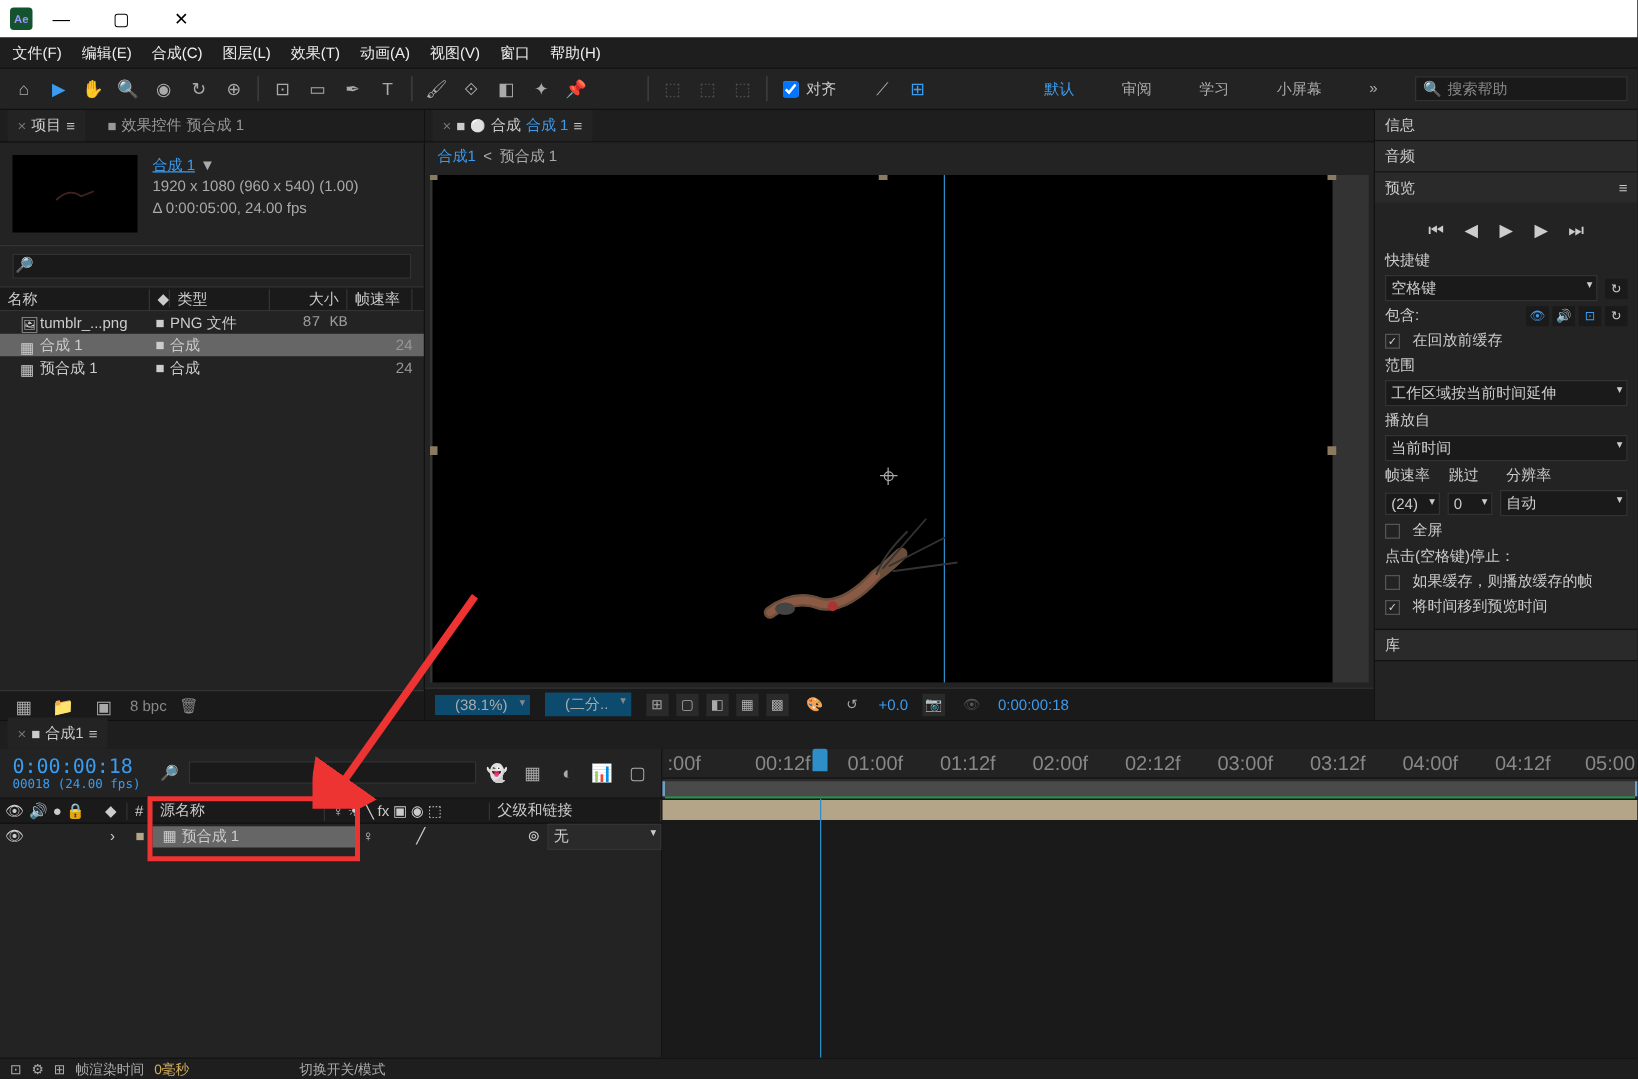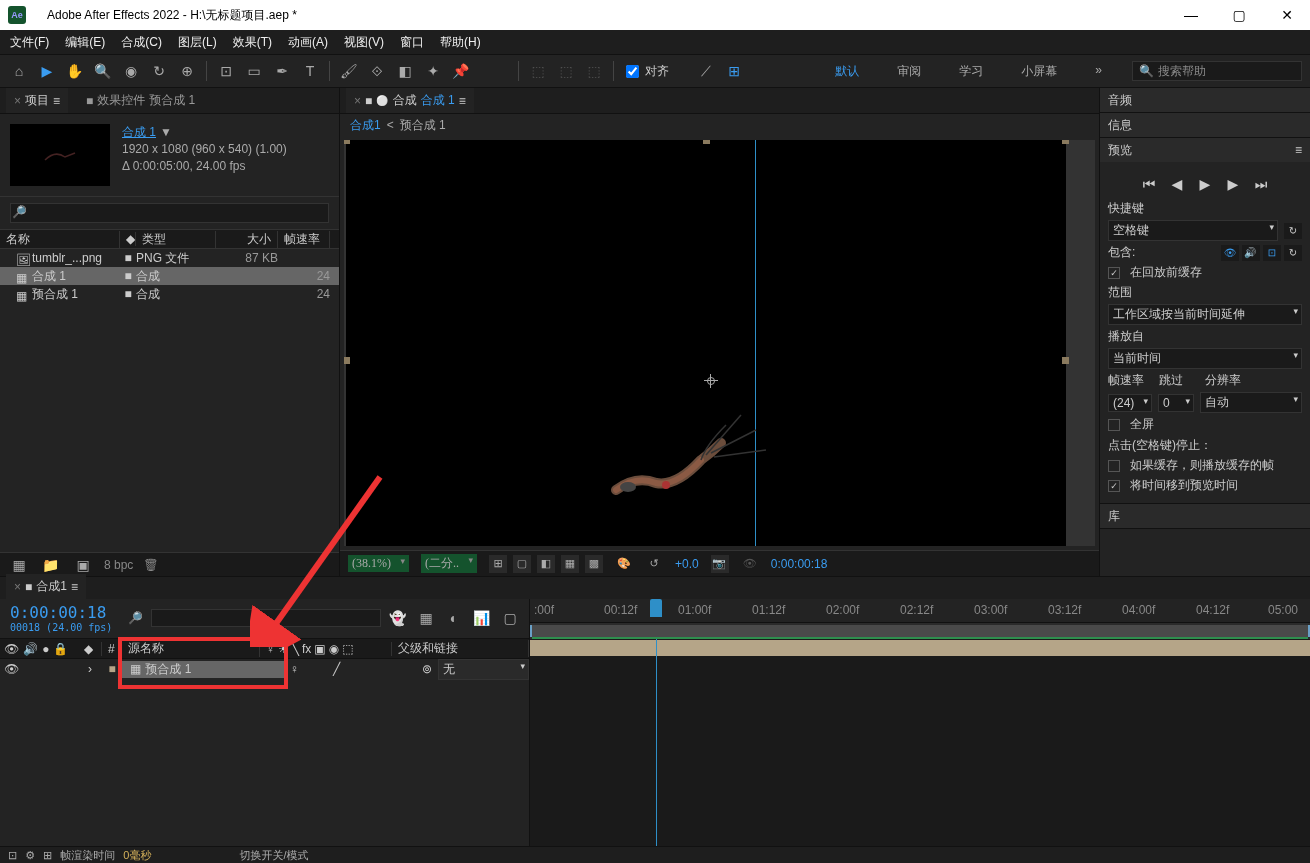--- a/index.html
+++ b/index.html
@@ -1,20 +1,20 @@
 <!DOCTYPE html>
 <html><head>
 <meta charset="utf-8">
 <style>
 * { margin: 0; padding: 0; box-sizing: border-box; font-family: "Microsoft YaHei", "Segoe UI", sans-serif; }
 body { background: #1e1e1e; color: #ccc; font-size: 12px; width: 1310px; height: 863px; overflow: hidden; user-select: none; }
 
 
 .titlebar { height: 30px; background: #fff; color: #000; display: flex; align-items: center; padding: 0 8px; }
-.titlebar .ae-icon { width: 18px; height: 18px; background: #14532d; border-radius: 3px; color: #9999ff; font-size: 9px; font-weight: bold; display: flex; align-items: center; justify-content: center; margin-right: 21px; }
+.titlebar .ae-icon { width: 18px; height: 18px; background: #14532d; border-radius: 3px; color: #9999ff; font-size: 9px; font-weight: bold; display: flex; align-items: center; justify-content: center; margin-right: 8px; }
 .titlebar .title { flex: 1; }
 .titlebar .win-btns { display: flex; gap: 18px; }
 .titlebar .win-btn { width: 30px; text-align: center; font-size: 14px; cursor: pointer; }
 
 
 .menubar { height: 24px; background: #1e1e1e; color: #eee; display: flex; align-items: center; padding: 0 6px; gap: 8px; }
 .menubar span { cursor: pointer; padding: 2px 4px; }
 
 
 .toolbar { height: 34px; background: #232323; border-top: 1px solid #111; border-bottom: 1px solid #111; display: flex; align-items: center; padding: 0 8px; gap: 6px; }
@@ -41,21 +41,21 @@
 .proj-link { color: #3a9cf0; text-decoration: underline; cursor: pointer; margin-right: 4px; }
 .proj-search { padding: 6px 10px; }
 .proj-search input { width: 100%; background: #1a1a1a; border: 1px solid #333; color: #ccc; padding: 2px 20px 2px 16px; height: 20px; }
 .proj-headers { display: flex; background: #1a1a1a; height: 20px; align-items: center; border-top: 1px solid #333; border-bottom: 1px solid #333; }
 .proj-headers div { padding: 0 6px; border-right: 1px solid #333; }
 .ph-name { width: 120px; } .ph-tag { width: 16px; } .ph-type { width: 80px; } .ph-size { width: 62px; text-align: right; } .ph-fps { width: 52px; }
 .proj-items {}
 .proj-item { display: flex; height: 18px; align-items: center; }
 .proj-item.selected { background: #666; }
 .pi-name { width: 120px; padding-left: 16px; display: flex; align-items: center; gap: 4px; }
-.pi-tag { width: 16px; text-align: center; } .pi-type { width: 80px; } .pi-size { width: 62px; text-align: right; color: #999; } .pi-fps { width: 52px; text-align: right; color: #999; }
+.pi-tag { width: 16px; text-align: center; } .pi-type { width: 80px; } .pi-size { width: 62px; text-align: right; color: #999; font-family: Liberation Mono, monospace; } .pi-fps { width: 52px; text-align: right; color: #999; }
 .file-icon { width: 12px; height: 10px; display: inline-flex; }
 .proj-footer { margin-top: auto; height: 24px; background: #1a1a1a; display: flex; align-items: center; padding: 0 8px; gap: 10px; color: #888; border-top: 1px solid #333; }
 
 
 .viewer { flex: 1; background: #232323; display: flex; flex-direction: column; border-right: 1px solid #111; }
 .viewer-tabs { height: 26px; background: #1e1e1e; display: flex; align-items: flex-end; padding-left: 6px; border-bottom: 1px solid #111; }
 .viewer .panel-tab .comp-link { color: #3a9cf0; }
 .viewer-breadcrumb { height: 22px; background: #232323; display: flex; align-items: center; padding-left: 10px; gap: 6px; color: #aaa; }
 .viewer-breadcrumb .bc-active { color: #3a9cf0; }
 .viewer-canvas { flex: 1; background: #333; margin: 4px; position: relative; overflow: hidden; }
@@ -65,21 +65,21 @@
 .h-ml { left: -3px; top: 50%; margin-top: -3px; } .h-mr { right: -3px; top: 50%; margin-top: -3px; }
 .anchor { position: absolute; left: 358px; top: 234px; width: 14px; height: 14px; }
 .anchor::before { content: ''; position: absolute; left: 6px; top: 0; width: 1px; height: 14px; background: #aaa; }
 .anchor::after { content: ''; position: absolute; left: 0; top: 6px; width: 14px; height: 1px; background: #aaa; }
 .anchor .ring { position: absolute; left: 3px; top: 3px; width: 8px; height: 8px; border: 1px solid #aaa; border-radius: 50%; }
 .playhead-line-v { position: absolute; left: 409px; top: 0; bottom: 0; width: 1px; background: #2e8fc8; }
 .artwork { position: absolute; left: 260px; top: 225px; width: 180px; height: 140px; pointer-events: none; }
 .artwork svg { position: absolute; left: 0; top: 0; }
 
 .viewer-footer { height: 26px; background: #1a1a1a; border-top: 1px solid #333; display: flex; align-items: center; padding: 0 8px; gap: 12px; color: #aaa; }
-.vf-dd { background: #14532d; padding: 1px 18px 1px 4px; position: relative; cursor: pointer; font-family: Liberation Serif, serif; }
+.vf-dd { background: #0c4a6e; padding: 1px 18px 1px 16px; position: relative; cursor: pointer; }
 .vf-dd::after { content: '▾'; position: absolute; right: 4px; font-size: 9px; color: #888; }
 .vf-icons { display: flex; gap: 6px; }
 .icon-btn { width: 18px; height: 18px; background: #2a2a2a; display: flex; align-items: center; justify-content: center; cursor: pointer; font-size: 11px; }
 .vf-link { color: #3a9cf0; }
 
 
 .right-panel { width: 210px; background: #232323; display: flex; flex-direction: column; }
 .rp-section { border-bottom: 1px solid #111; }
 .rp-header { height: 24px; background: #2a2a2a; display: flex; align-items: center; padding: 0 8px; justify-content: space-between; cursor: pointer; }
 .rp-body { padding: 6px 8px; }
@@ -101,21 +101,21 @@
 .tl-top { height: 40px; display: flex; border-bottom: 1px solid #111; }
 .tl-left { width: 530px; display: flex; flex-direction: column; border-right: 1px solid #111; }
 .tl-timecode { padding: 4px 10px; }
 .tl-tc-main { color: #3a9cf0; font-size: 16px; font-family: monospace; }
 .tl-tc-sub { color: #3a9cf0; font-size: 10px; font-family: monospace; }
 .tl-search-row { display: flex; align-items: center; }
 .tl-search-row input { width: 230px; background: #1a1a1a; border: 1px solid #333; padding: 1px 4px; height: 18px; margin-left: 8px; }
 .tl-toolbar-icons { display: flex; gap: 6px; margin-left: auto; margin-right: 8px; }
 .tl-right { flex: 1; position: relative; background: #1a1a1a; }
 .tl-ruler { height: 24px; background: #232323; position: relative; border-bottom: 1px solid #111; }
-.tl-tick { position: absolute; top: 4px; color: #888; font-size: 12px; }
+.tl-tick { position: absolute; top: 4px; color: #888; font-size: 16px; }
 .tl-playhead { position: absolute; top: 0; left: 126px; width: 12px; height: 18px; background: #2e8fc8; border-radius: 2px 2px 0 0; transform: translateX(-50%); }
 .tl-playhead::after { content: ''; position: absolute; left: 50%; bottom: -4px; border: 5px solid transparent; border-top-color: #2e8fc8; transform: translateX(-50%); }
 .tl-playhead-line { position: absolute; left: 126px; top: 0; bottom: 0; width: 1px; background: #2e8fc8; z-index: 5; }
 .tl-workarea { height: 16px; background: #2b2b2b; position: relative; }
 .tl-workarea-bar { position: absolute; left: 0; right: 0; top: 2px; height: 12px; background: #4a4a4a; border-left: 2px solid #6aa0c7; border-right: 2px solid #6aa0c7; }
 .tl-workarea-bar::after { content: ''; position: absolute; left: 0; right: 0; bottom: -2px; height: 2px; background: #2e8f4e; }
 
 .tl-cols { display: flex; height: 20px; background: #1a1a1a; border-bottom: 1px solid #111; align-items: center; }
 .tl-col-icons { width: 78px; display: flex; gap: 4px; padding-left: 4px; }
 .tl-col { padding: 0 6px; border-right: 1px solid #333; }
@@ -133,21 +133,20 @@
 
 
 .statusbar { height: 17px; background: #1e1e1e; border-top: 1px solid #111; display: flex; align-items: center; padding: 0 8px; gap: 8px; font-size: 11px; color: #aaa; }
 .statusbar .gold { color: #d4b05a; }
 </style>
 </head>
 <body>
 
 <div class="titlebar">
   <div class="ae-icon">Ae</div>
-  <div class="title">Adobe After Effects 2022 - H:\无标题项目.aep *</div>
   <div class="win-btns">
     <div class="win-btn">—</div>
     <div class="win-btn">▢</div>
     <div class="win-btn">✕</div>
   </div>
 </div>
 
 <div class="menubar">
   <span>文件(F)</span>
   <span>编辑(E)</span>
@@ -325,26 +324,26 @@
       <span class="vf-link">+0.0</span>
       <div class="icon-btn">📷</div>
       <div class="icon-btn" style="background:none;color:#555">👁</div>
       <span class="vf-link">0:00:00:18</span>
     </div>
   </div>
 
   <div class="right-panel">
     <div class="rp-section">
         <div class="rp-header">
-          <span>音频</span>
+          <span>信息</span>
         </div>
       </div>
     <div class="rp-section">
         <div class="rp-header">
-          <span>信息</span>
+          <span>音频</span>
         </div>
       </div>
     <div class="rp-section">
       <div class="rp-header">
           <span>预览</span>
           <span>≡</span>
         </div>
       <div class="rp-body">
         <div class="play-ctrls">
           <div class="play-btn">⏮</div>

